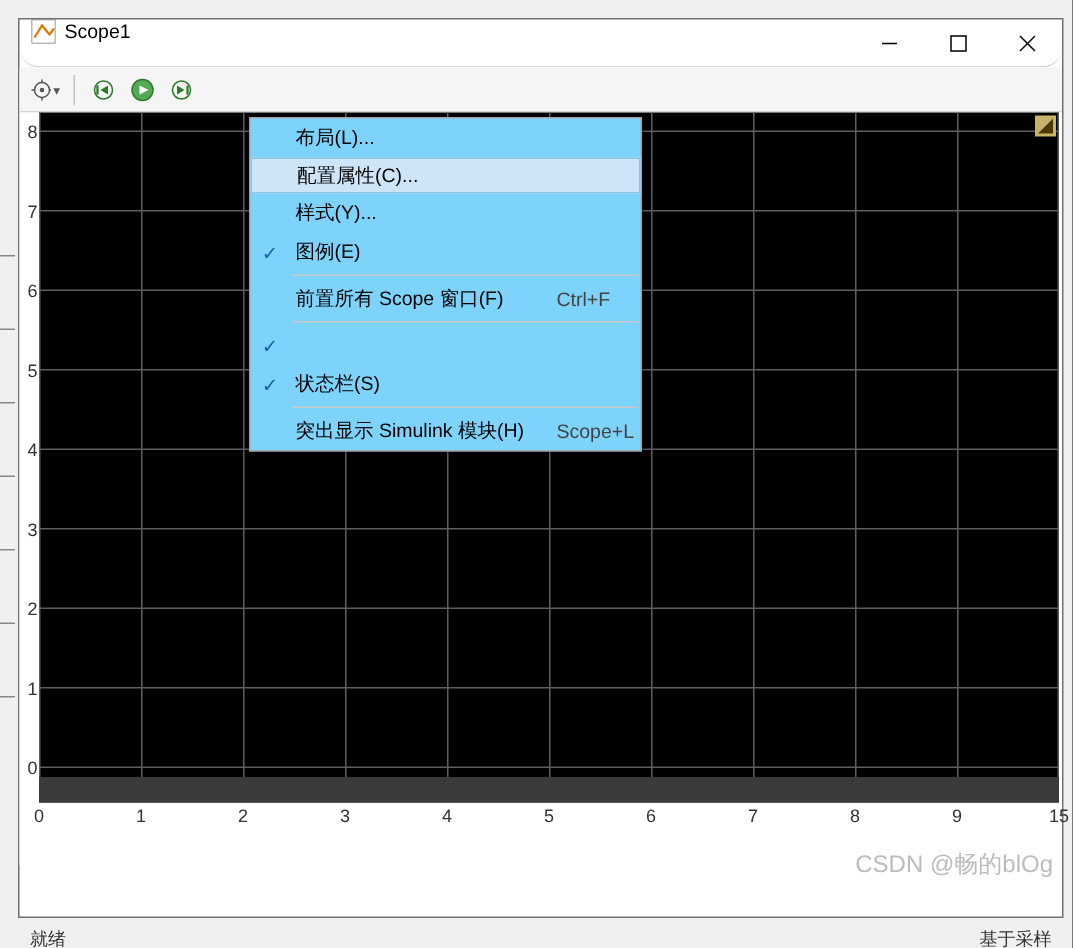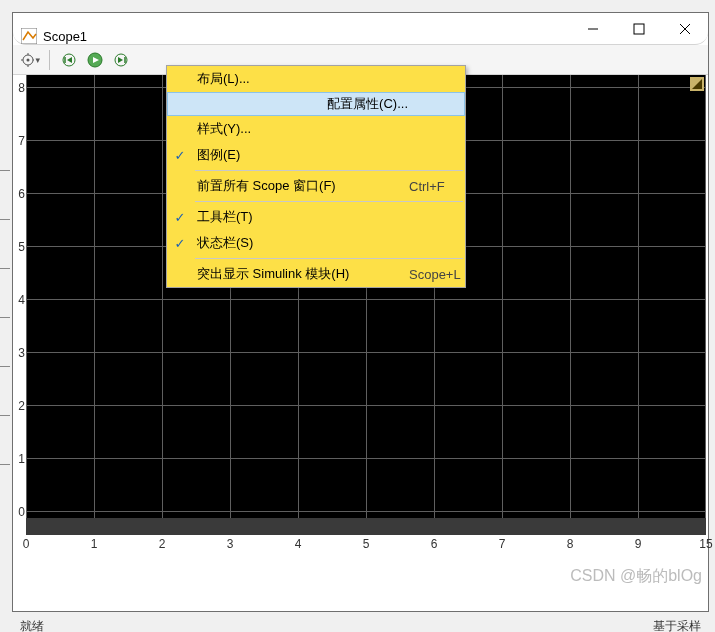--- a/index.html
+++ b/index.html
@@ -1,19 +1,19 @@
 <!DOCTYPE html>
 <html><head>
 <meta charset="utf-8">
 <style>
   * { box-sizing: border-box; font-family: "Microsoft YaHei", "Segoe UI", sans-serif; }
   body { margin: 0; background: #f0f0f0; font-size: 13px; color: #000; }
   .window { position: absolute; left: 12px; top: 12px; width: 697px; height: 600px; background: #fff; border: 1px solid #6f6f6f; }
 
-  .titlebar { height: 32px; display: flex; align-items: flex-end; padding: 0 0 0 8px; border-bottom: 1px solid #d4d4d4; border-radius: 13px; }
+  .titlebar { height: 32px; display: flex; align-items: flex-start; padding: 0 0 0 8px; border-bottom: 1px solid #d4d4d4; border-radius: 13px; }
   .titlebar .icon { width: 16px; height: 16px; margin-right: 6px; }
   .titlebar .title { flex: 0 0 auto; }
   .titlebar .spacer { flex: 1; }
   .tbtn { width: 46px; height: 31px; display: flex; align-items: center; justify-content: center; }
 
   .menubar { height: 30px; display: flex; align-items: center; border-bottom: 1px solid #d4d4d4; padding: 0 4px; position: relative; }
   .menuitem { padding: 5px 10px; }
   .menuitem.active { background: #cce8ff; border: 1px solid #99d1ff; padding: 4px 9px; }
   .arrowbtn { position:absolute; right:6px; top:6px; }
 
@@ -26,26 +26,26 @@
   .ylabel { position:absolute; left:0; width:12px; text-align:right; font-size:12px; color:#333; }
   .canvas { position:absolute; left:13px; top:0; right:2px; height:460px; background:#000; }
   .grid-v, .grid-h { position:absolute; background:#5f5f5f; }
   .grid-v { width:1px; top:0; bottom:17px; }
   .grid-h { height:1px; left:0; right:0; }
   .xbar { position:absolute; left:0; right:0; bottom:0; height:17px; background:#3a3a3a; }
   .corner-icon { position:absolute; top:2px; right:2px; width:14px; height:14px; background:#c9b36a; }
   .xaxis { position:absolute; left:13px; right:2px; top:462px; height:18px; }
   .xlabel { position:absolute; top:0; font-size:12px; color:#333; transform:translateX(-50%); }
 
-  .dropdown { position:absolute; left:153px; top:52px; width:300px; background:#fde047; border:1px solid #a3a3a3; box-shadow:2px 2px 4px rgba(0,0,0,.25); z-index:10; }
+  .dropdown { position:absolute; left:153px; top:65px; width:262px; background:#7dd3fc; border:1px solid #a3a3a3; box-shadow:2px 2px 4px rgba(0,0,0,.25); z-index:10; }
   .drow { display:flex; align-items:center; height:26px; }
   .drow .chk { width:26px; display:flex; justify-content:center; color:#1a5fb4; font-size:13px;}
   .drow .lbl { flex:1; padding-left:4px; }
   .drow .sc { width:56px; color:#444; text-align:left; }
-  .drow.hl { background:#cde5f7; border:1px solid #8cc3e8; height:24px;text-align:right; }
+  .drow.hl { background:#cde5f7; border:1px solid #8cc3e8; height:24px; }
   .dsep { height:1px; margin:2px 2px 2px 28px; background:#c8c8c8; }
 
   .statusbar { position:absolute; left:0; right:0; bottom:-28px; height:24px; display:flex; align-items:center; justify-content:space-between; padding:0 8px; font-size:12px; color:#333; }
   .watermark { position:absolute; right:6px; bottom:-10px; color:#bcbcbc; font-size:16px; }
 
   
   .edge-ticks { position:absolute; left:0; top:170px; width:10px; }
   .edge-ticks div { height:1px; background:#888; margin-bottom:48px; }
 </style>
 </head>
@@ -196,21 +196,20 @@
       </div>
     <div class="dsep"></div>
     <div class="drow">
         <span class="chk"></span>
         <span class="lbl">前置所有 Scope 窗口(F)</span>
         <span class="sc">Ctrl+F</span>
       </div>
     <div class="dsep"></div>
     <div class="drow">
         <span class="chk">✓</span>
-        <span class="lbl">工具栏(T)</span>
         <span class="sc"></span>
       </div>
     <div class="drow">
         <span class="chk">✓</span>
         <span class="lbl">状态栏(S)</span>
         <span class="sc"></span>
       </div>
     <div class="dsep"></div>
     <div class="drow">
         <span class="chk"></span>

